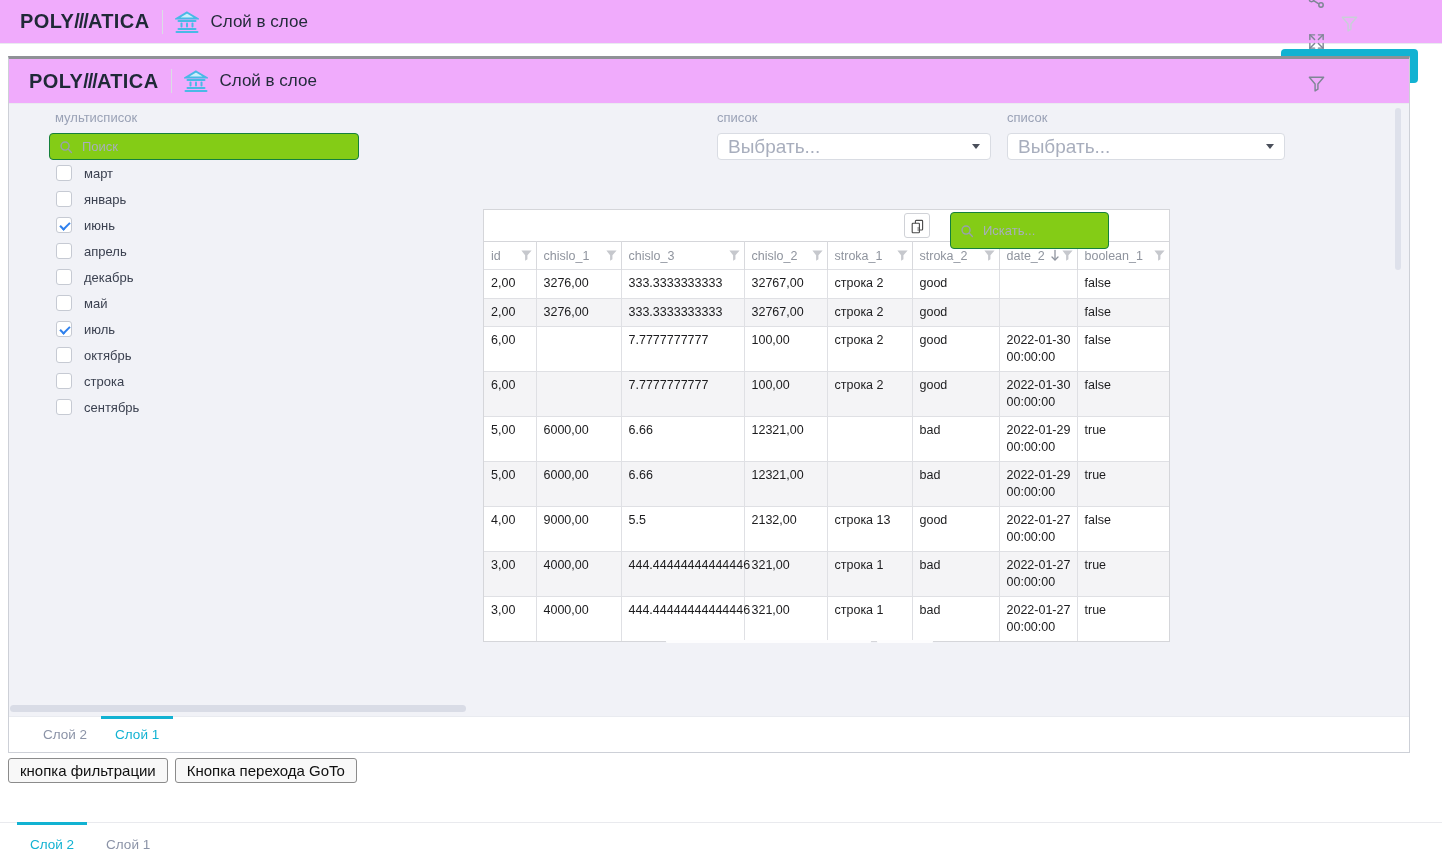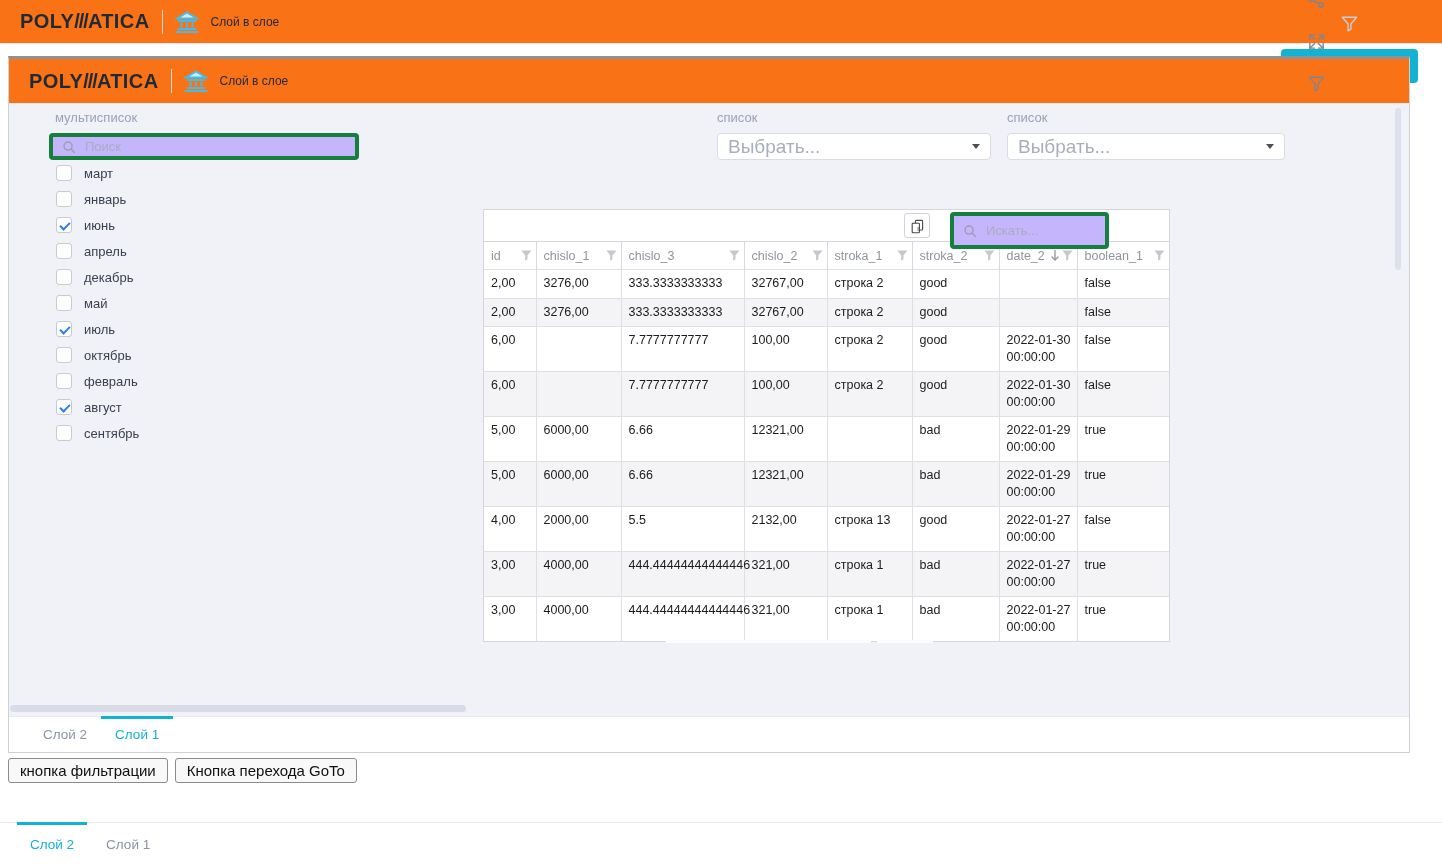--- a/index.html
+++ b/index.html
@@ -1,27 +1,27 @@
 <!DOCTYPE html>
 <html><head>
 <meta charset="utf-8">
 <style>
   html,body{margin:0;padding:0;width:1442px;height:865px;background:#fff;
     font-family:"Liberation Sans","DejaVu Sans",sans-serif;overflow:hidden;position:relative;}
   *{box-sizing:border-box;}
 
   
   .topbar{display:flex;align-items:center;justify-content:space-between;height:44px;
-    padding:0 16px 0 20px;background:#f97316;border-bottom:1px solid #e9ebf0;}
+    padding:0 16px 0 20px;background:#f0abfc;border-bottom:1px solid #e9ebf0;}
   .brand{display:flex;align-items:center;gap:12px;}
   .logo{font-size:20px;font-weight:bold;color:#1f2937;letter-spacing:.4px;white-space:nowrap;}
   .logo .sl{letter-spacing:-1px;}
   .vdiv{width:1px;height:24px;background:#dadde3;}
   .bank-ic{display:flex;align-items:center;}
-  .title{font-size:12px;color:#232b3a;}
+  .title{font-size:17px;color:#232b3a;}
   .actions{display:flex;align-items:center;gap:8px;flex-direction:column;}
   .icon-btn{width:34px;height:34px;display:flex;align-items:center;justify-content:center;
     color:#7e8695;background:none;border:none;padding:0;}
   .icon-btn.light{color:#c9ced8;}
   .edit-btn{background:#12b2d2;color:#fff;border:none;border-radius:4px;font-size:14px;
     font-weight:bold;padding:9px 16px;margin:0 8px;font-family:inherit;}
   .bell-btn{color:#39404e;}
   .avatar{width:30px;height:30px;border-radius:50%;background:#c8eaf7;color:#2ba8cf;
     font-size:13px;font-weight:bold;display:flex;align-items:center;justify-content:center;}
 
@@ -30,21 +30,21 @@
     border:1px solid #cdd0d7;border-top:3px solid #8f9196;background:#f1f2f7;
     display:flex;flex-direction:column;}
   .frame .topbar{flex:0 0 45px;}
   .frame-body{position:relative;flex:1;background:#f1f2f7;overflow:hidden;}
 
   .widget-label{font-size:13px;color:#9aa2b6;height:15px;}
 
   
   .multilist{position:absolute;left:40px;top:6px;width:310px;}
   .multilist .widget-label{margin-left:6px;}
-  .search-box{margin-top:8px;height:27px;background:#c4b5fd;border:4px solid #15803d;border-radius:4px;
+  .search-box{margin-top:8px;height:27px;background:#84cc16;border:1px solid #15803d;border-radius:4px;
     display:flex;align-items:center;padding:0 9px;gap:7px;}
   .search-box input{border:none;outline:none;flex:1;font-size:13px;font-family:inherit;
     color:#333;background:transparent;min-width:0;}
   .search-box input::placeholder{color:#a8aebd;}
   .chk-list{margin-top:0;}
   .chk-row{display:flex;align-items:center;height:26px;gap:12px;padding-left:7px;}
   .chk{width:16px;height:16px;border:1px solid #c6cad3;border-radius:3px;background:#fff;
     position:relative;flex:0 0 16px;}
   .chk.checked::after{content:"";position:absolute;left:3px;top:4px;width:8px;height:4px;
     border-left:2px solid #2f80ed;border-bottom:2px solid #2f80ed;transform:rotate(-45deg);}
@@ -268,25 +268,21 @@
           <div class="chk-row">
             <span class="chk checked"></span>
             <span class="chk-label">июль</span>
           </div>
           <div class="chk-row">
             <span class="chk"></span>
             <span class="chk-label">октябрь</span>
           </div>
           <div class="chk-row">
             <span class="chk"></span>
-            <span class="chk-label">февраль</span>
-          </div>
-          <div class="chk-row">
-            <span class="chk checked"></span>
-            <span class="chk-label">август</span>
+            <span class="chk-label">строка</span>
           </div>
           <div class="chk-row">
             <span class="chk"></span>
             <span class="chk-label">сентябрь</span>
           </div>
         </div>
     </div>
 
     <div class="select-widget s1">
       <div class="widget-label">список</div>
@@ -476,21 +472,21 @@
               <td>6000,00</td>
               <td>6.66</td>
               <td>12321,00</td>
               <td></td>
               <td>bad</td>
               <td>2022-01-29 00:00:00</td>
               <td>true</td>
             </tr>
             <tr>
               <td>4,00</td>
-              <td>2000,00</td>
+              <td>9000,00</td>
               <td>5.5</td>
               <td>2132,00</td>
               <td>строка 13</td>
               <td>good</td>
               <td>2022-01-27 00:00:00</td>
               <td>false</td>
             </tr>
             <tr class="alt">
               <td>3,00</td>
               <td>4000,00</td>

